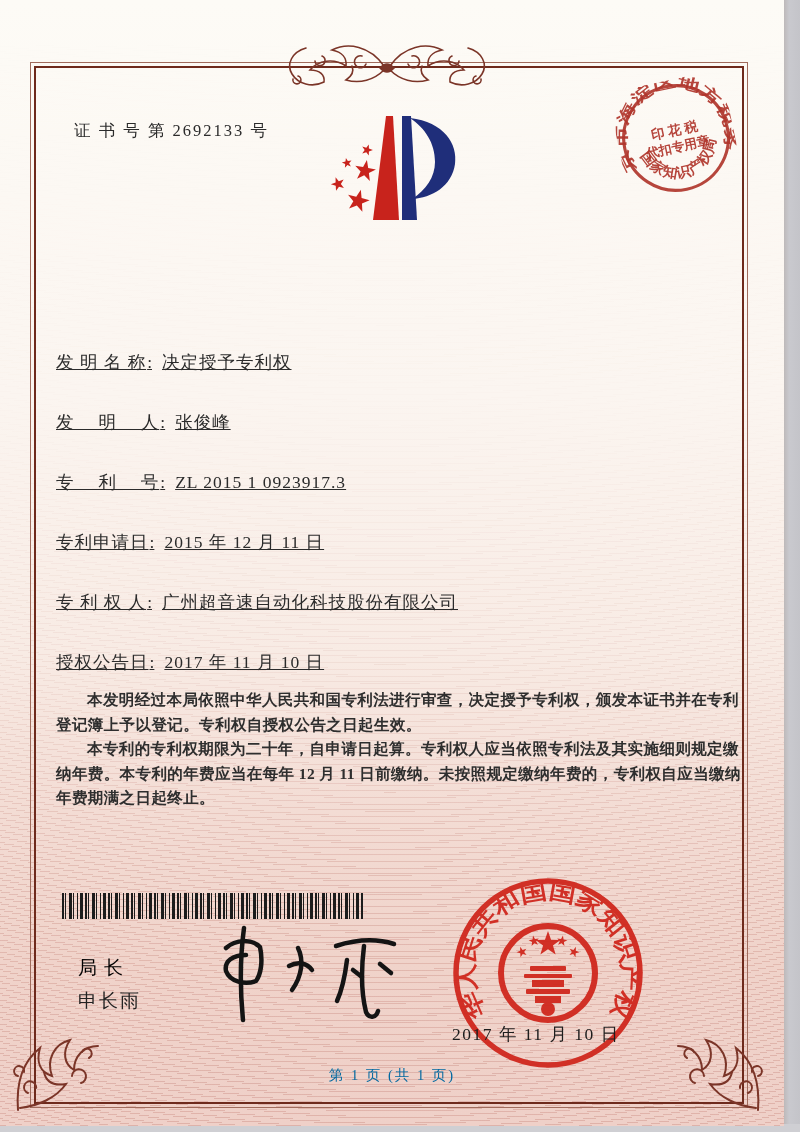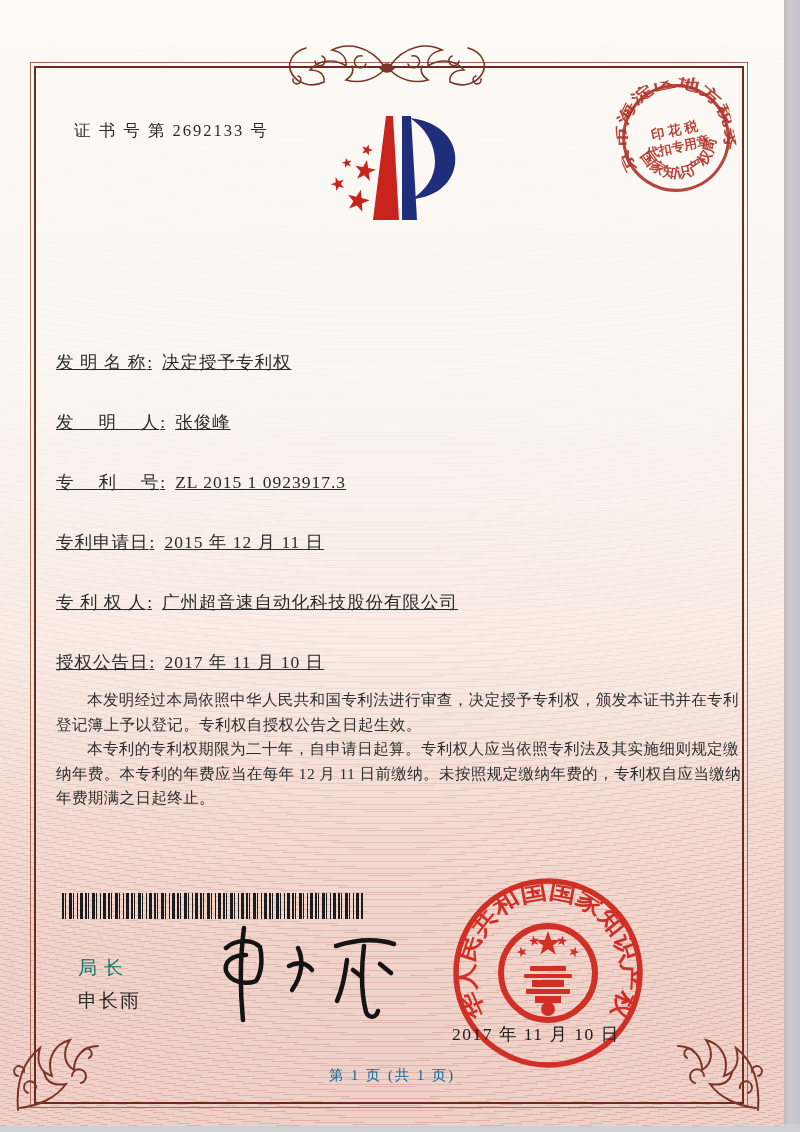--- a/index.html
+++ b/index.html
@@ -46,33 +46,33 @@
   .fields { position:absolute; left:56px; top:350px; width:660px; z-index:5;text-decoration:underline; }
   .field { display:flex; align-items:baseline; height:26px; margin-bottom:34px;
       font-size:17.5px; }
   .field .lbl { letter-spacing:1px; white-space:pre; }
   .field .colon { margin:0 10px 0 1px; }
   .field .val { letter-spacing:1px; }
 
   
   .paras { position:absolute; left:56px; top:688px; width:692px; z-index:5;
       font-size:15.5px; line-height:24.5px; color:#2e2e2e; }
-  .paras p { text-indent:2em; letter-spacing:0.4px; }
+  .paras p { text-indent:2em; letter-spacing:0.4px;font-weight:bold; }
 
   
   .barcode { position:absolute; left:62px; top:893px; width:302px; height:26px; z-index:5;
       background:repeating-linear-gradient(90deg,
         #1c1c1c 0 2px, rgba(0,0,0,0) 2px 3px,
         #1c1c1c 3px 4px, rgba(0,0,0,0) 4px 7px,
         #1c1c1c 7px 10px, rgba(0,0,0,0) 10px 11px,
         #1c1c1c 11px 12px, rgba(0,0,0,0) 12px 15px,
         #1c1c1c 15px 16px, rgba(0,0,0,0) 16px 18px,
         #1c1c1c 18px 21px, rgba(0,0,0,0) 21px 23px); }
   .director-role { position:absolute; left:78px; top:955px; font-size:19px;
-      font-family:"Liberation Sans", sans-serif; letter-spacing:7px; color:#0f766e; z-index:5; }
+      font-family:"Liberation Sans", sans-serif; letter-spacing:7px; color:#000000; z-index:5; }
   .director-name { position:absolute; left:78px; top:988px; font-size:19px;
       font-family:"Liberation Sans", sans-serif; letter-spacing:2px; color:#222; z-index:5; }
   .signature { position:absolute; left:210px; top:918px; z-index:6; }
 
   .seal { position:absolute; left:433px; top:858px; z-index:5; }
   .seal-date { position:absolute; left:452px; top:1022px; font-size:17.5px;
       letter-spacing:1.5px; color:#1d1d1d; z-index:7; }
 
   .footer { position:absolute; left:0; top:1066px; width:784px; text-align:center;
       font-size:14.5px; letter-spacing:2px; color:#0369a1; z-index:5; }

